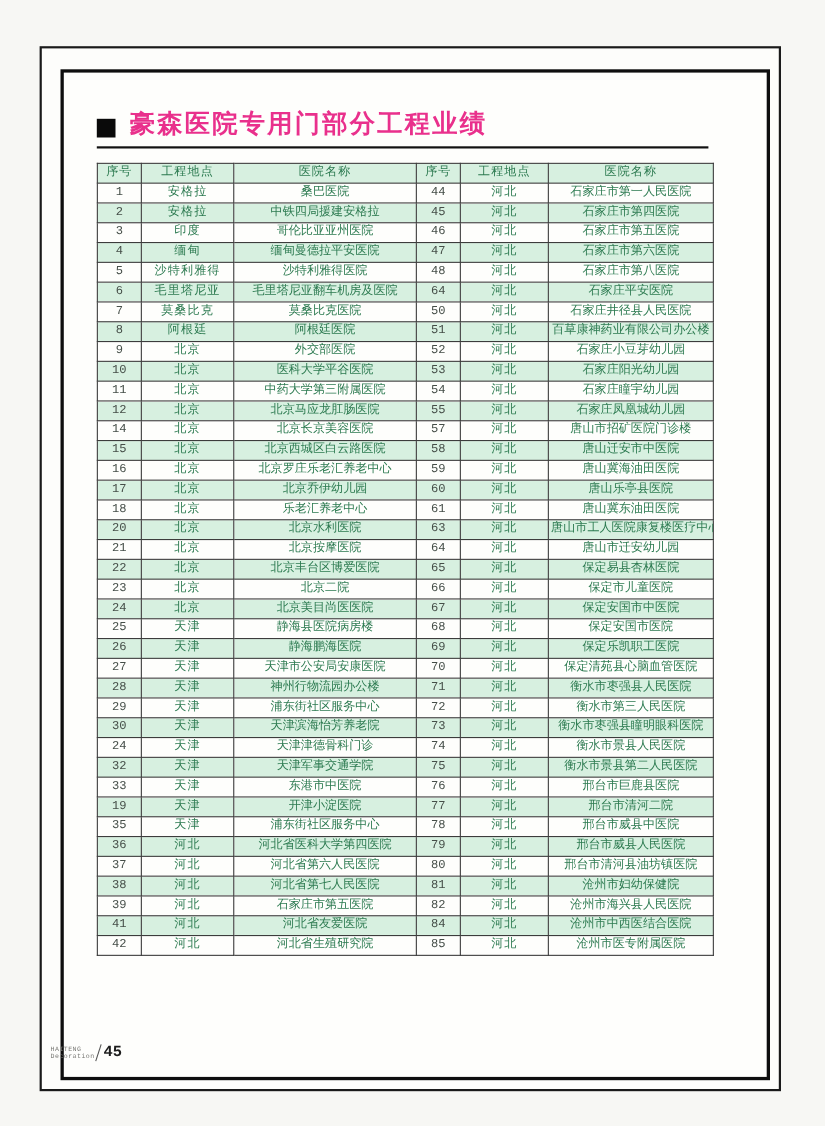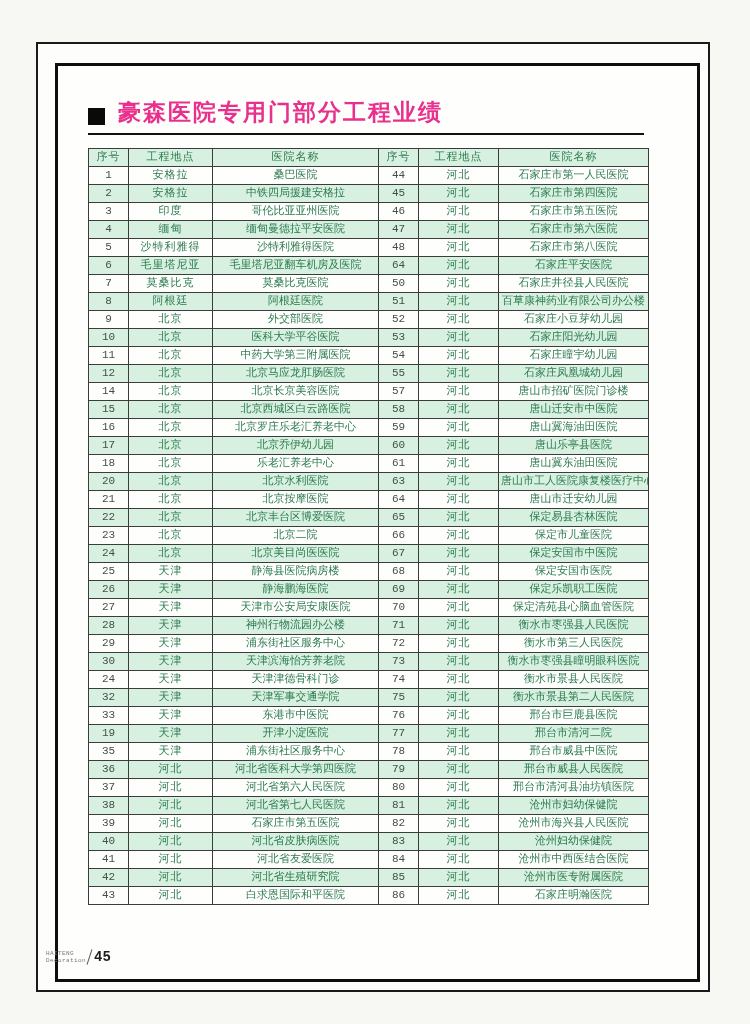--- a/index.html
+++ b/index.html
@@ -373,50 +373,34 @@
           </tr>
           <tr>
             <td class="c-no">39</td>
             <td class="c-loc">河北</td>
             <td class="c-name">石家庄市第五医院</td>
             <td class="c-no">82</td>
             <td class="c-loc">河北</td>
             <td class="c-name">沧州市海兴县人民医院</td>
           </tr>
           <tr>
-            <td class="c-no">40</td>
-            <td class="c-loc">河北</td>
-            <td class="c-name">河北省皮肤病医院</td>
-            <td class="c-no">83</td>
-            <td class="c-loc">河北</td>
-            <td class="c-name">沧州妇幼保健院</td>
-          </tr>
-          <tr>
             <td class="c-no">41</td>
             <td class="c-loc">河北</td>
             <td class="c-name">河北省友爱医院</td>
             <td class="c-no">84</td>
             <td class="c-loc">河北</td>
             <td class="c-name">沧州市中西医结合医院</td>
           </tr>
           <tr>
             <td class="c-no">42</td>
             <td class="c-loc">河北</td>
             <td class="c-name">河北省生殖研究院</td>
             <td class="c-no">85</td>
             <td class="c-loc">河北</td>
             <td class="c-name">沧州市医专附属医院</td>
-          </tr>
-          <tr>
-            <td class="c-no">43</td>
-            <td class="c-loc">河北</td>
-            <td class="c-name">白求恩国际和平医院</td>
-            <td class="c-no">86</td>
-            <td class="c-loc">河北</td>
-            <td class="c-name">石家庄明瀚医院</td>
           </tr>
         </tbody>
     </table>
 
   </div>
 
   <div class="footer">
     <div class="brand">
       <span>HAITENG</span>
       <span>Decoration</span>

